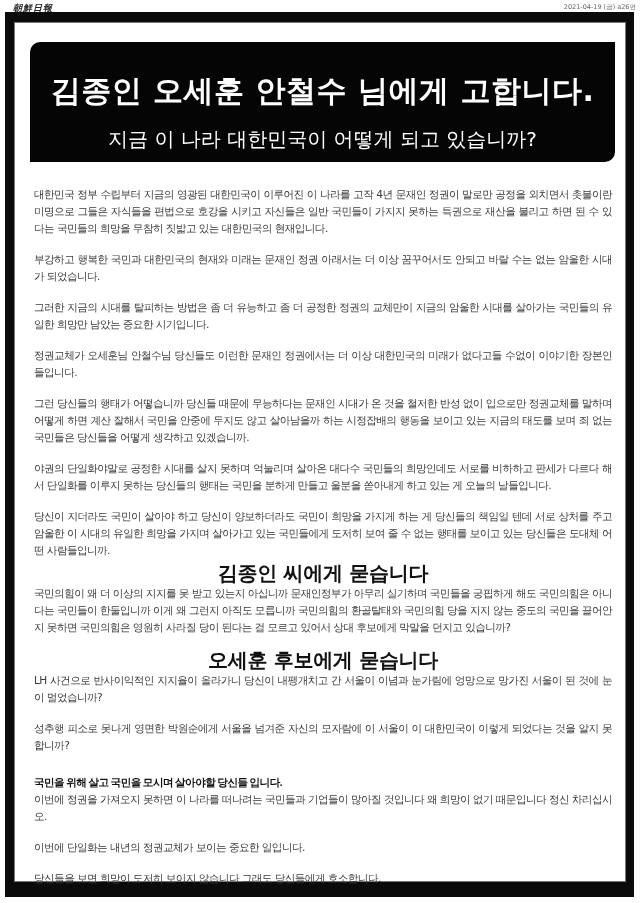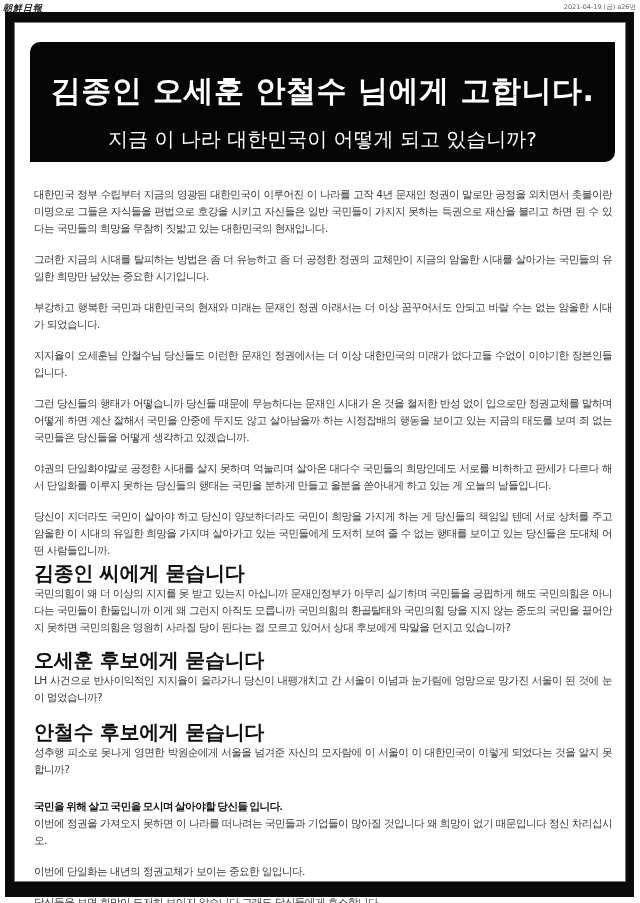--- a/index.html
+++ b/index.html
@@ -9,21 +9,21 @@
       background: #ffffff;
       overflow: hidden;
     }
     body {
       position: relative;
       font-family: "DejaVu Sans", "Liberation Sans", sans-serif;
       color: #333;
     }
     .masthead {
       position: absolute;
-      left: 3px;
+      left: 13px;
       top: 2px;
       font-family: "DejaVu Serif", "Liberation Serif", serif;
       font-weight: bold;
       font-style: italic;
       font-size: 9px;
       color: #222;
       letter-spacing: 1px;
     }
     .dateline {
       position: absolute;
@@ -94,20 +94,21 @@
       margin-bottom: 14px;
     }
     .para.tight { margin-bottom: 0; }
     .section-heading {
       font-size: 20px;
       font-weight: bold;
       color: #111;
       line-height: 24px;
       letter-spacing: -0.3px;
       margin-top: 2px;
+      text-align: center;
     }
     .bold-line {
       font-weight: bold;
       color: #111;
       font-family: Liberation Serif, serif;
     }
   </style>
 </head>
 <body>
 
@@ -117,34 +118,33 @@
 <div class="frame"></div>
 <div class="inner"></div>
 
 <div class="title-box">
   <div class="title-main">김종인 오세훈 안철수 님에게 고합니다.</div>
   <div class="title-sub">지금 이 나라 대한민국이 어떻게 되고 있습니까?</div>
 </div>
 
 <div class="content">
   <p class="para">대한민국 정부 수립부터 지금의 영광된 대한민국이 이루어진 이 나라를 고작 4년 문재인 정권이 말로만 공정을 외치면서 촛불이란 미명으로 그들은 자식들을 편법으로 호강을 시키고 자신들은 일반 국민들이 가지지 못하는 특권으로 재산을 불리고 하면 된 수 있다는 국민들의 희망을 무참히 짓밟고 있는 대한민국의 현재입니다.</p>
+  <p class="para">부강하고 행복한 국민과 대한민국의 현재와 미래는 문재인 정권 아래서는 더 이상 꿈꾸어서도 안되고 바랄 수는 없는 암울한 시대가 되었습니다.</p>
   <p class="para">그러한 지금의 시대를 탈피하는 방법은 좀 더 유능하고 좀 더 공정한 정권의 교체만이 지금의 암울한 시대를 살아가는 국민들의 유일한 희망만 남았는 중요한 시기입니다.</p>
-  <p class="para">부강하고 행복한 국민과 대한민국의 현재와 미래는 문재인 정권 아래서는 더 이상 꿈꾸어서도 안되고 바랄 수는 없는 암울한 시대가 되었습니다.</p>
-  <p class="para">지지율이 오세훈님 안철수님 당신들도 이런한 문재인 정권에서는 더 이상 대한민국의 미래가 없다고들 수없이 이야기한 장본인들입니다.</p>
+  <p class="para">정권교체가 오세훈님 안철수님 당신들도 이런한 문재인 정권에서는 더 이상 대한민국의 미래가 없다고들 수없이 이야기한 장본인들입니다.</p>
   <p class="para">그런 당신들의 행태가 어떻습니까 당신들 때문에 무능하다는 문재인 시대가 온 것을 철저한 반성 없이 입으로만 정권교체를 말하며 어떻게 하면 계산 잘해서 국민을 안중에 두지도 않고 살아남을까 하는 시정잡배의 행동을 보이고  있는 지금의 태도를 보며 죄 없는 국민들은 당신들을 어떻게 생각하고 있겠습니까.</p>
   <p class="para">야권의 단일화야말로 공정한 시대를 살지 못하며 억눌리며 살아온 대다수 국민들의 희망인데도 서로를 비하하고 판세가 다르다 해서 단일화를 이루지 못하는 당신들의 행태는 국민을 분하게 만들고 울분을 쏟아내게 하고 있는 게 오늘의 날들입니다.</p>
   <p class="para tight">당신이 지더라도 국민이 살아야 하고 당신이 양보하더라도 국민이 희망을 가지게 하는 게 당신들의 책임일 텐데 서로 상처를 주고 암울한 이 시대의 유일한 희망을 가지며 살아가고 있는 국민들에게 도저히 보여 줄 수 없는 행태를 보이고 있는 당신들은 도대체 어떤 사람들입니까.</p>
 
   <h2 class="section-heading">김종인 씨에게 묻습니다</h2>
   <p class="para" style="margin-bottom:12px;">국민의힘이 왜 더 이상의 지지를 못 받고 있는지 아십니까 문재인정부가 아무리 실기하며 국민들을 궁핍하게 해도 국민의힘은 아니다는 국민들이 한둘입니까 이게 왜 그런지 아직도 모릅니까 국민의힘의 환골탈태와 국민의힘 당을 지지 않는 중도의 국민을 끌어안지 못하면 국민의힘은 영원히 사라질 당이 된다는 걸 모르고 있어서 상대 후보에게 막말을 던지고 있습니까?</p>
 
   <h2 class="section-heading">오세훈 후보에게 묻습니다</h2>
   <p class="para" style="">LH 사건으로 반사이익적인 지지율이 올라가니 당신이 내팽개치고 간 서울이 이념과 눈가림에 엉망으로 망가진 서울이 된 것에 눈이 멀었습니까?</p>
 
-  <h2 class="section-heading">안철수 후보에게 묻습니다</h2>
   <p class="para" style="margin-bottom:20px;">성추행 피소로 못나게 영면한 박원순에게 서울을 넘겨준 자신의 모자람에 이 서울이 이 대한민국이 이렇게 되었다는 것을 알지 못합니까?</p>
 
   <p class="bold-line">국민을 위해 살고 국민을 모시며 살아야할 당신들 입니다.</p>
   <p class="para">이번에 정권을 가져오지 못하면 이 나라를 떠나려는 국민들과 기업들이 많아질 것입니다 왜 희망이 없기 때문입니다 정신 차리십시오.</p>
   <p class="para">이번에 단일화는 내년의 정권교체가 보이는 중요한 일입니다.</p>
   <p class="para tight">당신들을 보면 희망이 도저히 보이지 않습니다 그래도 당신들에게 호소합니다.</p>
 
 </div>
 
 </body></html>

